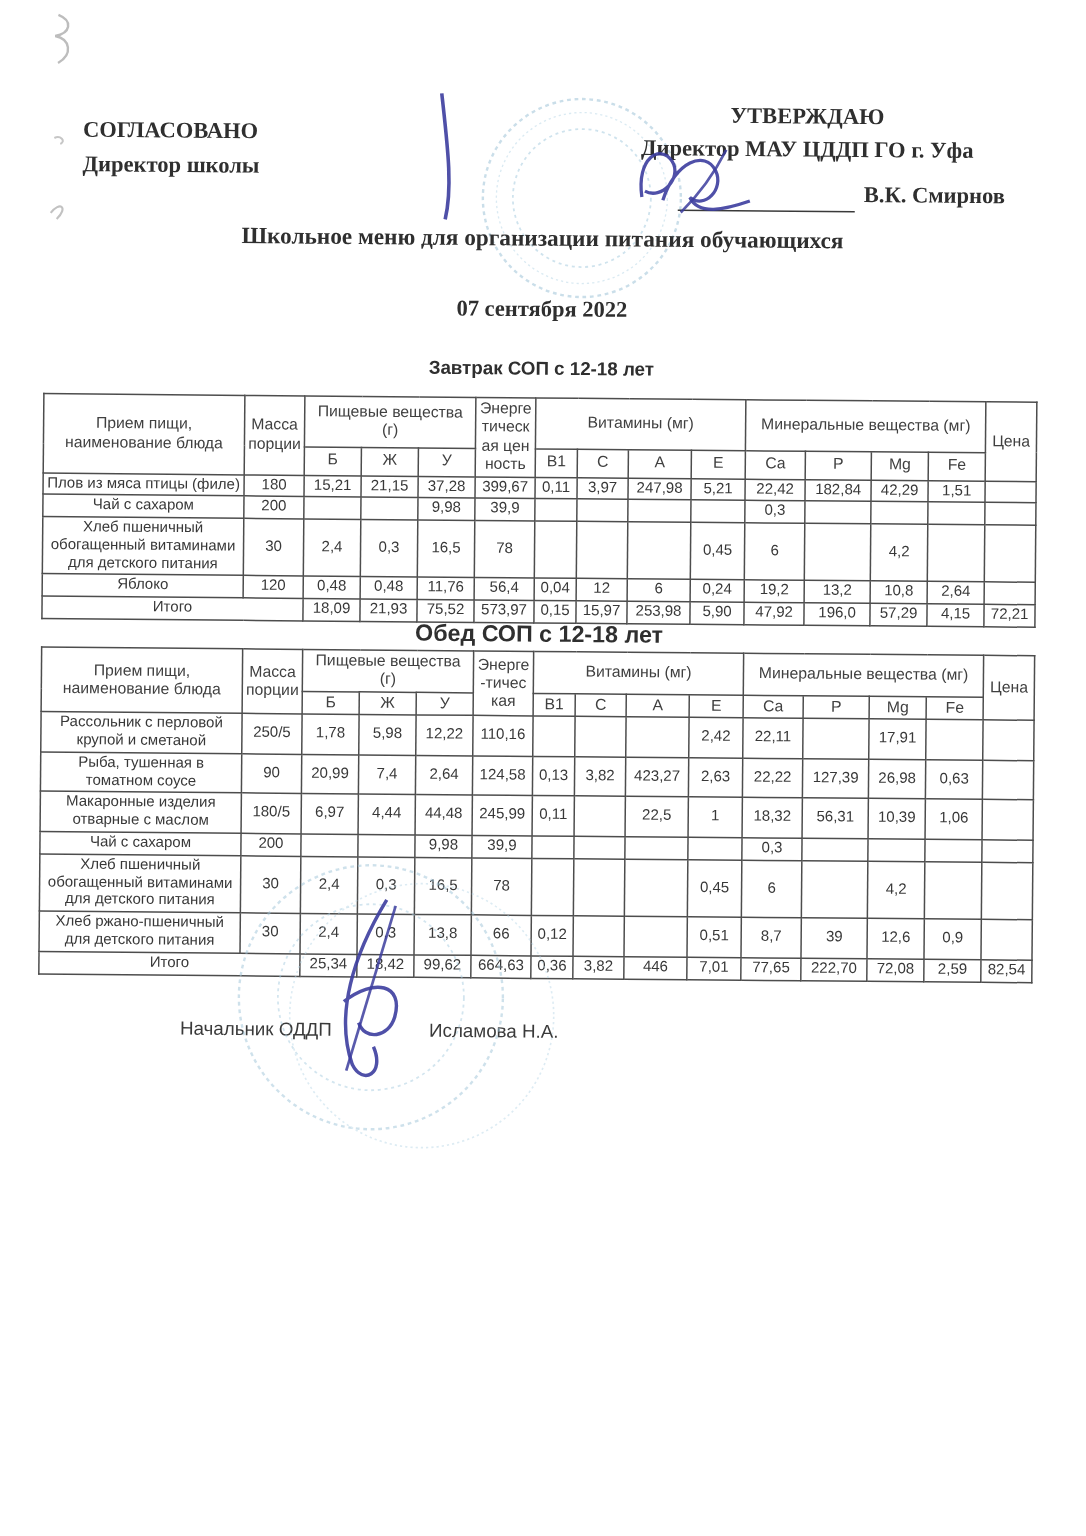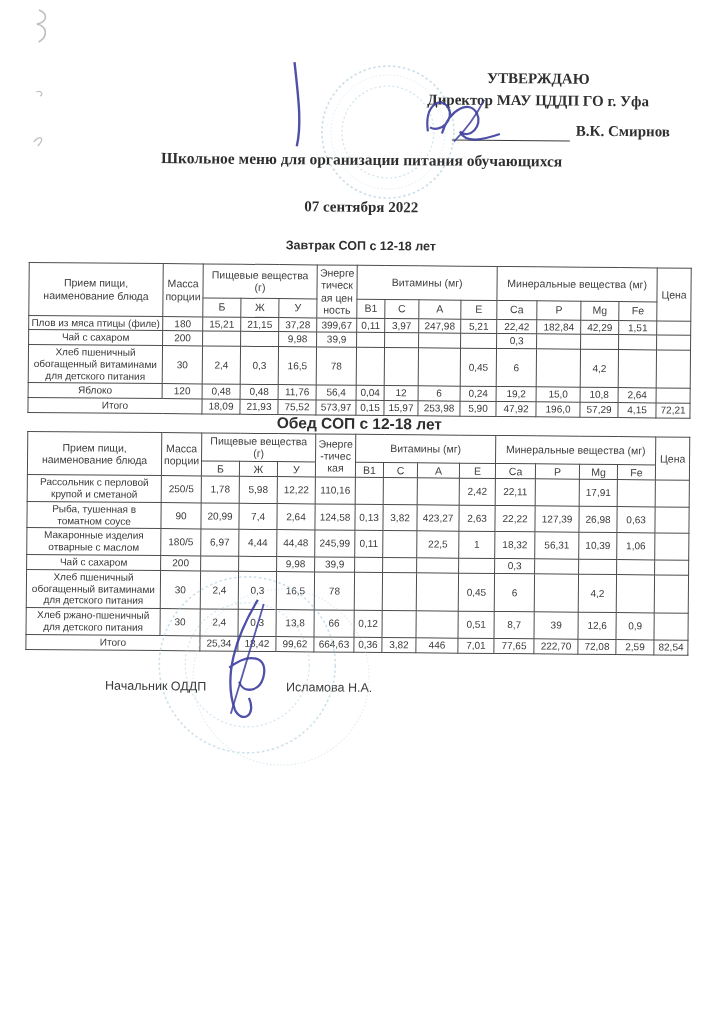--- a/index.html
+++ b/index.html
@@ -33,37 +33,41 @@
   th.h-energy{font-size:8.5px;word-break:break-all;line-height:1.12;padding:0;margin-left:36px;}
   td.dish{text-align:left;font-size:12.5px;padding:1px 3px;line-height:1.2;color:#333;}
   td.mass{font-size:13.5px;color:#333;}
   tr.total td{border-top:1.4px solid #3f3f3f;}
   td.total-label{text-align:left;font-weight:bold;font-size:12.5px;padding-left:3px;color:#2d2d2d;}
   td.price-total{font-weight:bold;font-size:13px;color:#222;margin-top:38px;}
   .section-title-2{text-align:center;font-weight:bold;font-size:15.5px;margin:-1px 0 1px 0;position:relative;z-index:2;}
   
   .doc-footer{position:relative;height:120px;}
   .footer-line{position:absolute;top:28px;left:0;width:724px;font-size:12.5px;color:#3a3a3a;}
-  .footer-line .pos{position:absolute;left:110px;}
+  .footer-line .pos{position:absolute;left:125px;}
   .footer-line .name{position:absolute;left:291px;}
   .pencil-marks{left:20px;top:4px;}
 </style>
 </head>
 <body>
 
 <div class="sheet">
 
   <div class="letterhead">
 
     <svg class="svg-abs pencil-marks" width="70" height="160" viewBox="0 0 70 160">
       <path d="M18 6 C28 10, 26 18, 16 20 C26 22, 28 32, 18 38" fill="none" stroke="#bdbdbd" stroke-width="1.6"></path>
       <path d="M16 88 C20 86, 24 90, 20 92" fill="none" stroke="#c6c6c6" stroke-width="1.4"></path>
       <path d="M14 138 C20 130, 26 134, 18 142" fill="none" stroke="#c2c2c2" stroke-width="1.4"></path>
     </svg>
 
+    <div class="agreed serif">
+      <div>СОГЛАСОВАНО</div>
+      <div>Директор школы</div>
+    </div>
 
     <svg class="svg-abs" style="left:300px;top:55px;" width="180" height="160" viewBox="0 0 180 160" opacity="0.55">
       <circle cx="88" cy="74" r="66" fill="none" stroke="#9fc4d8" stroke-width="1.6" stroke-dasharray="2.5 2.5"></circle>
       <circle cx="88" cy="74" r="46" fill="none" stroke="#a9cde0" stroke-width="1.2" stroke-dasharray="2 2.5"></circle>
       <circle cx="88" cy="74" r="57" fill="none" stroke="#bcd9e8" stroke-width="0.9" stroke-dasharray="1.5 2"></circle>
     </svg>
 
     <div class="approved serif">
       <div>УТВЕРЖДАЮ</div>
       <div>Директор МАУ ЦДДП ГО г. Уфа</div>
@@ -184,21 +188,21 @@
             <td class="mass">120</td>
             <td>0,48</td>
             <td>0,48</td>
             <td>11,76</td>
             <td>56,4</td>
             <td>0,04</td>
             <td>12</td>
             <td>6</td>
             <td>0,24</td>
             <td>19,2</td>
-            <td>15,0</td>
+            <td>13,2</td>
             <td>10,8</td>
             <td>2,64</td>
             <td></td>
           </tr>
           <tr class="total">
             <td class="total-label" colspan="2">Итого</td>
             <td>18,09</td>
             <td>21,93</td>
             <td>75,52</td>
             <td>573,97</td>

